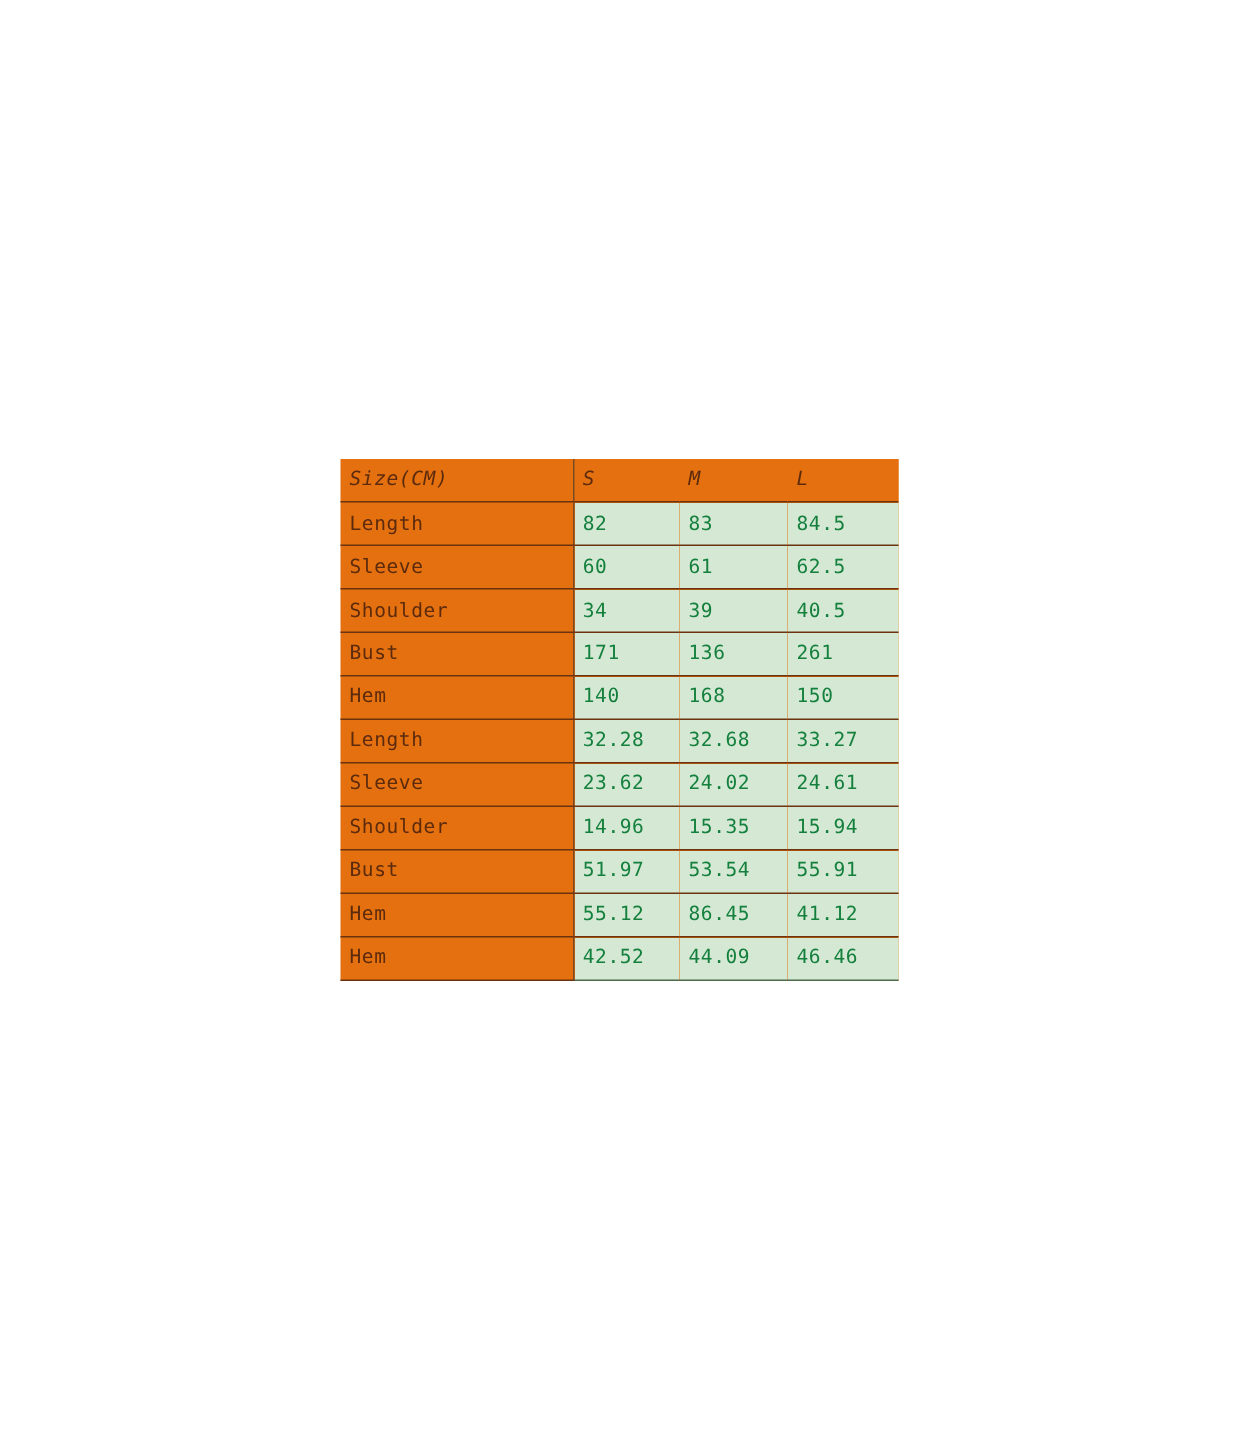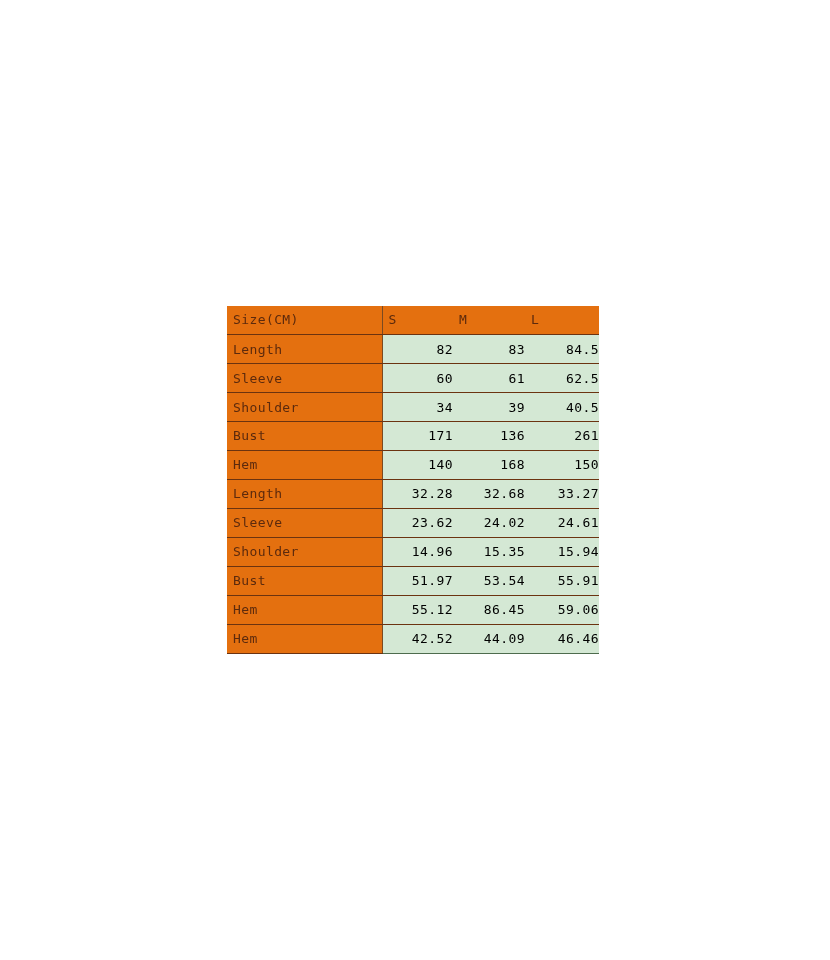--- a/index.html
+++ b/index.html
@@ -65,43 +65,43 @@
 
   
   .cell-orange {
     background: #e4700f;
     color: #5c2a0d;
   }
 
   
   .cell-green {
     background: #d4e8d4;
-    color: #000000;
+    color: #15803d;
     border-left: 1px solid #4d6b4d;
     border-bottom-color: #4d6b4d;
-    text-align: right;
   }
 
   
   .cell-orange.val {
     border-left: 1px solid #7a2f0a;
   }
 
   
   #size-chart tr:last-child td {
     border-bottom: 1px solid #6b3310;
   }
   #size-chart tr:last-child td.cell-green {
     border-bottom-color: #4d6b4d;
     margin-left: 28px;
   }
 
   
   tr.header-row td {
     border-bottom: 1px solid #7a2f0a;
+    font-style: italic;
   }
 </style>
 </head>
 <body>
 
 <div id="page">
 
   <table id="size-chart">
     <tbody>
 
@@ -173,21 +173,21 @@
         <td class="c-label cell-orange">Bust</td>
         <td class="c-s cell-green">51.97</td>
         <td class="c-m cell-green">53.54</td>
         <td class="c-l cell-green">55.91</td>
       </tr>
 
       <tr>
         <td class="c-label cell-orange">Hem</td>
         <td class="c-s cell-green">55.12</td>
         <td class="c-m cell-green">86.45</td>
-        <td class="c-l cell-green">59.06</td>
+        <td class="c-l cell-green">41.12</td>
       </tr>
 
       <tr>
         <td class="c-label cell-orange">Hem</td>
         <td class="c-s cell-green">42.52</td>
         <td class="c-m cell-green">44.09</td>
         <td class="c-l cell-green">46.46</td>
       </tr>
 
     </tbody>

